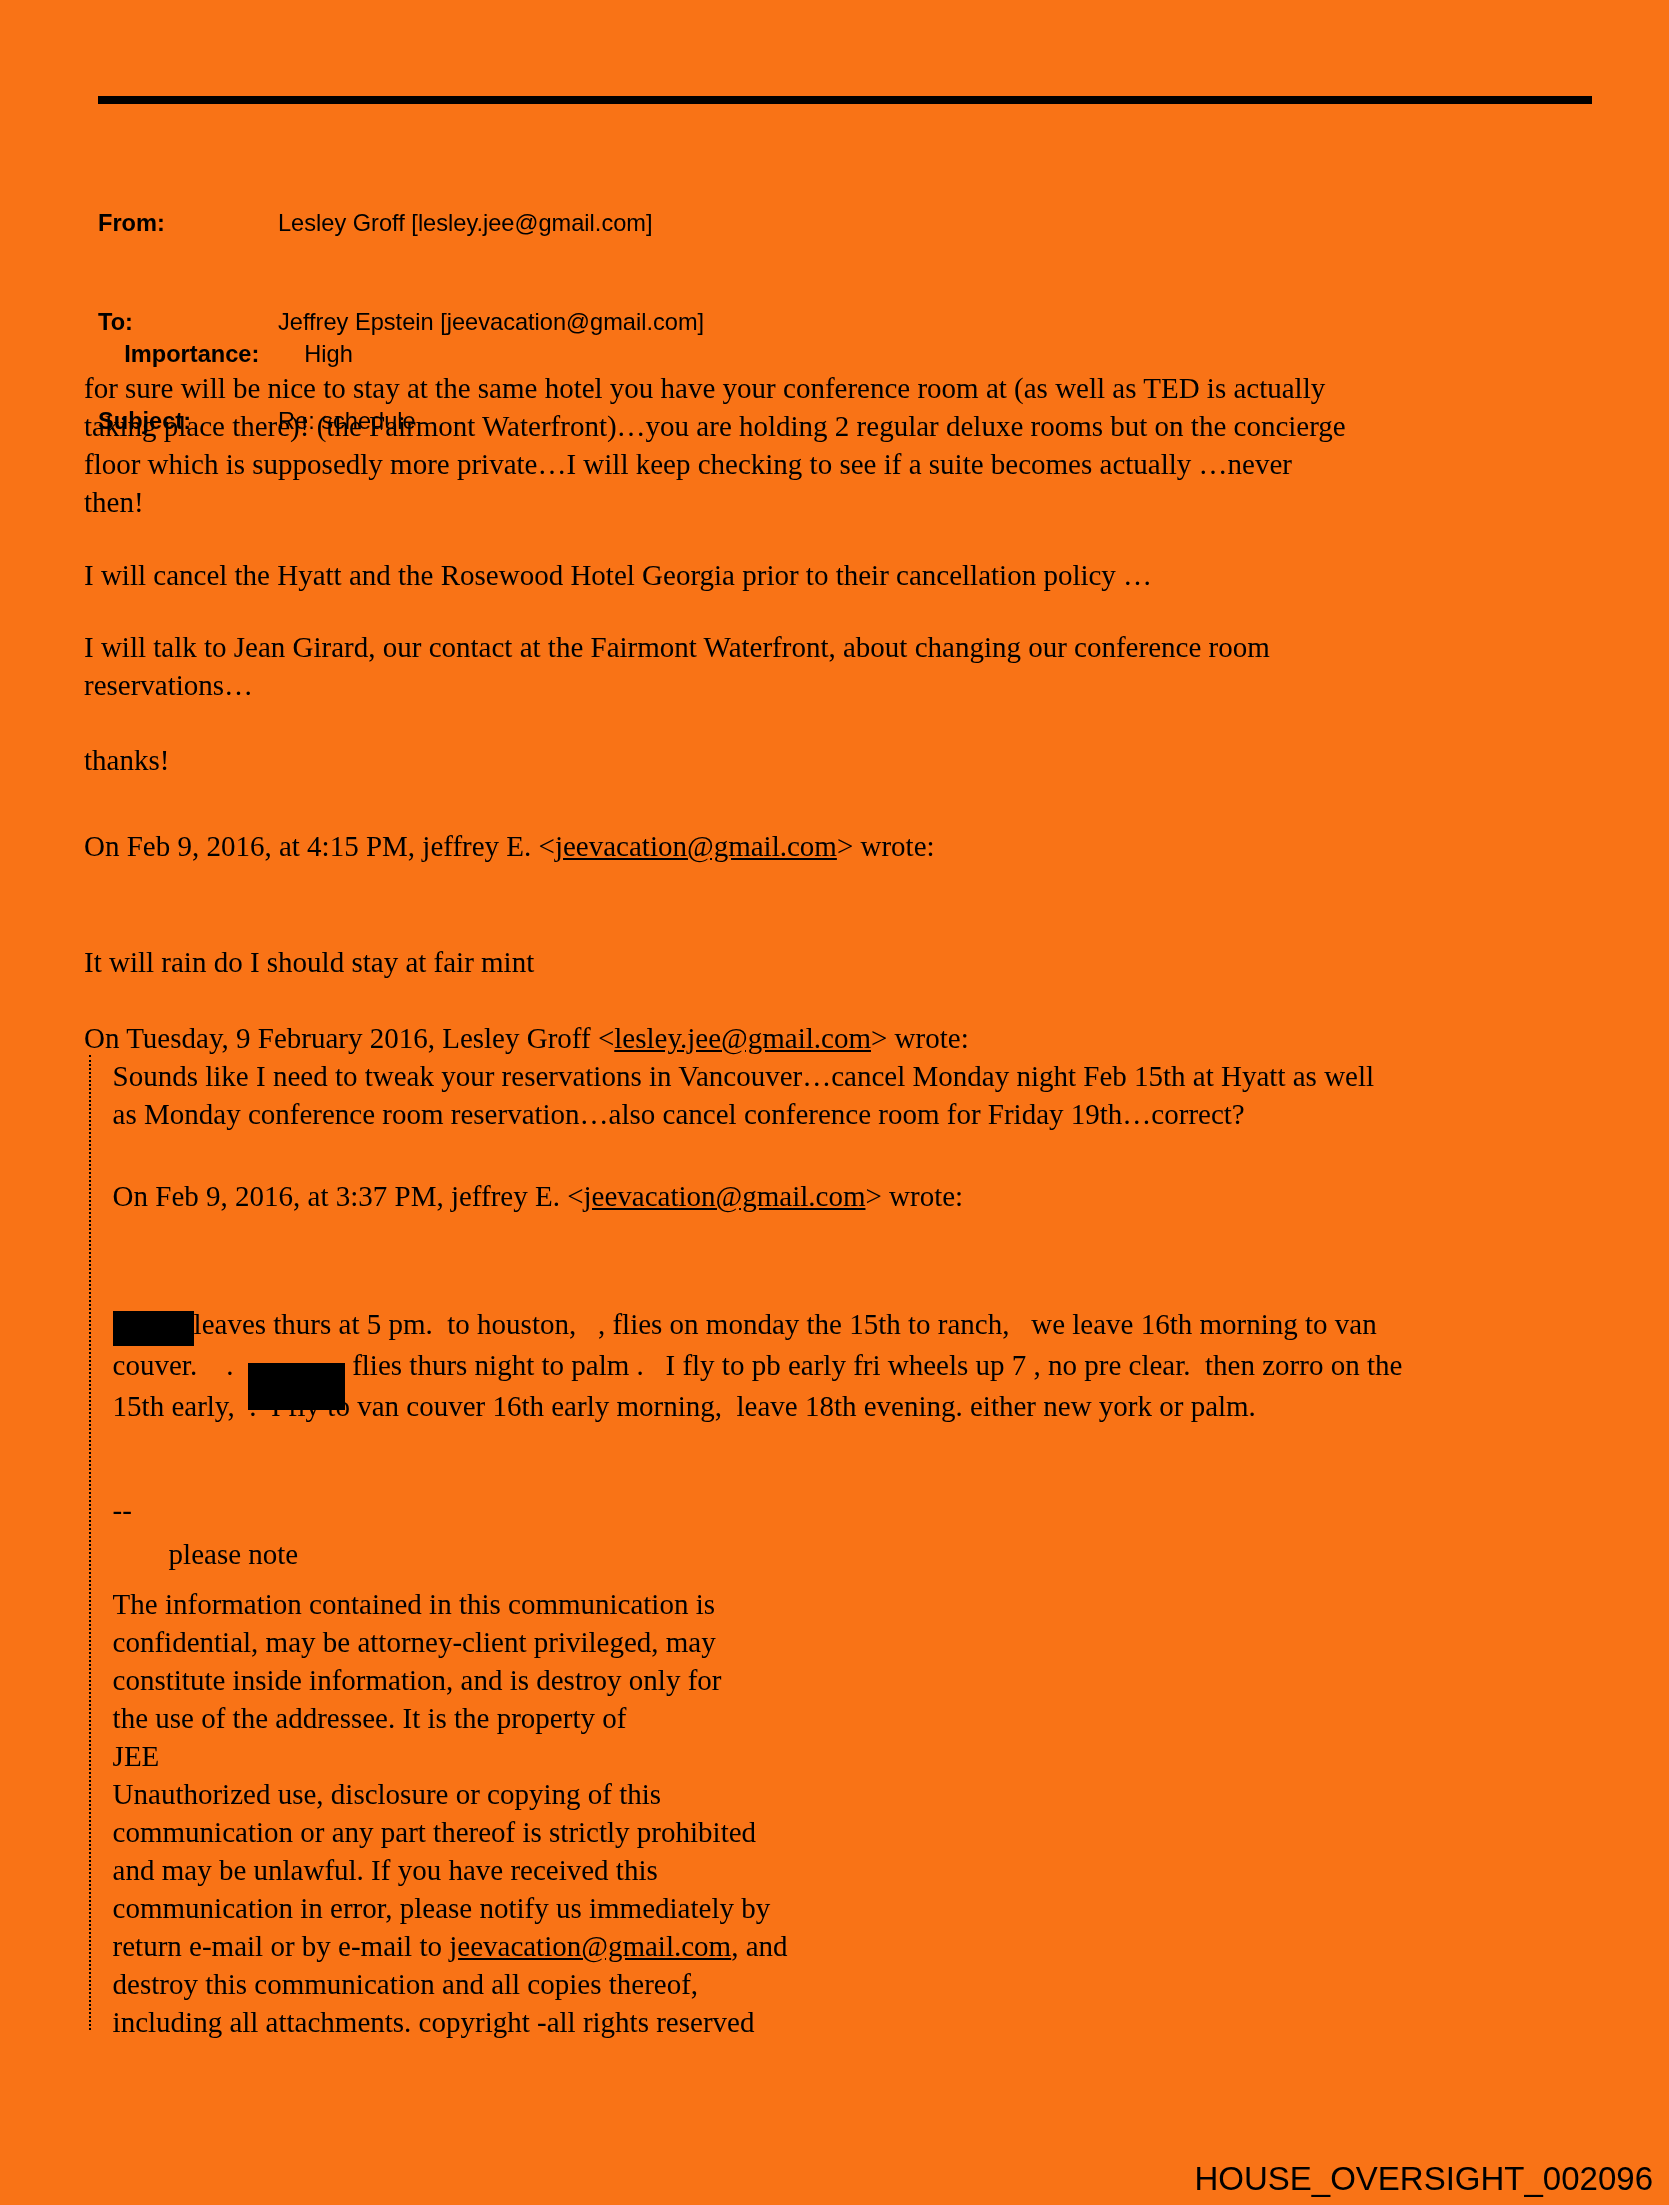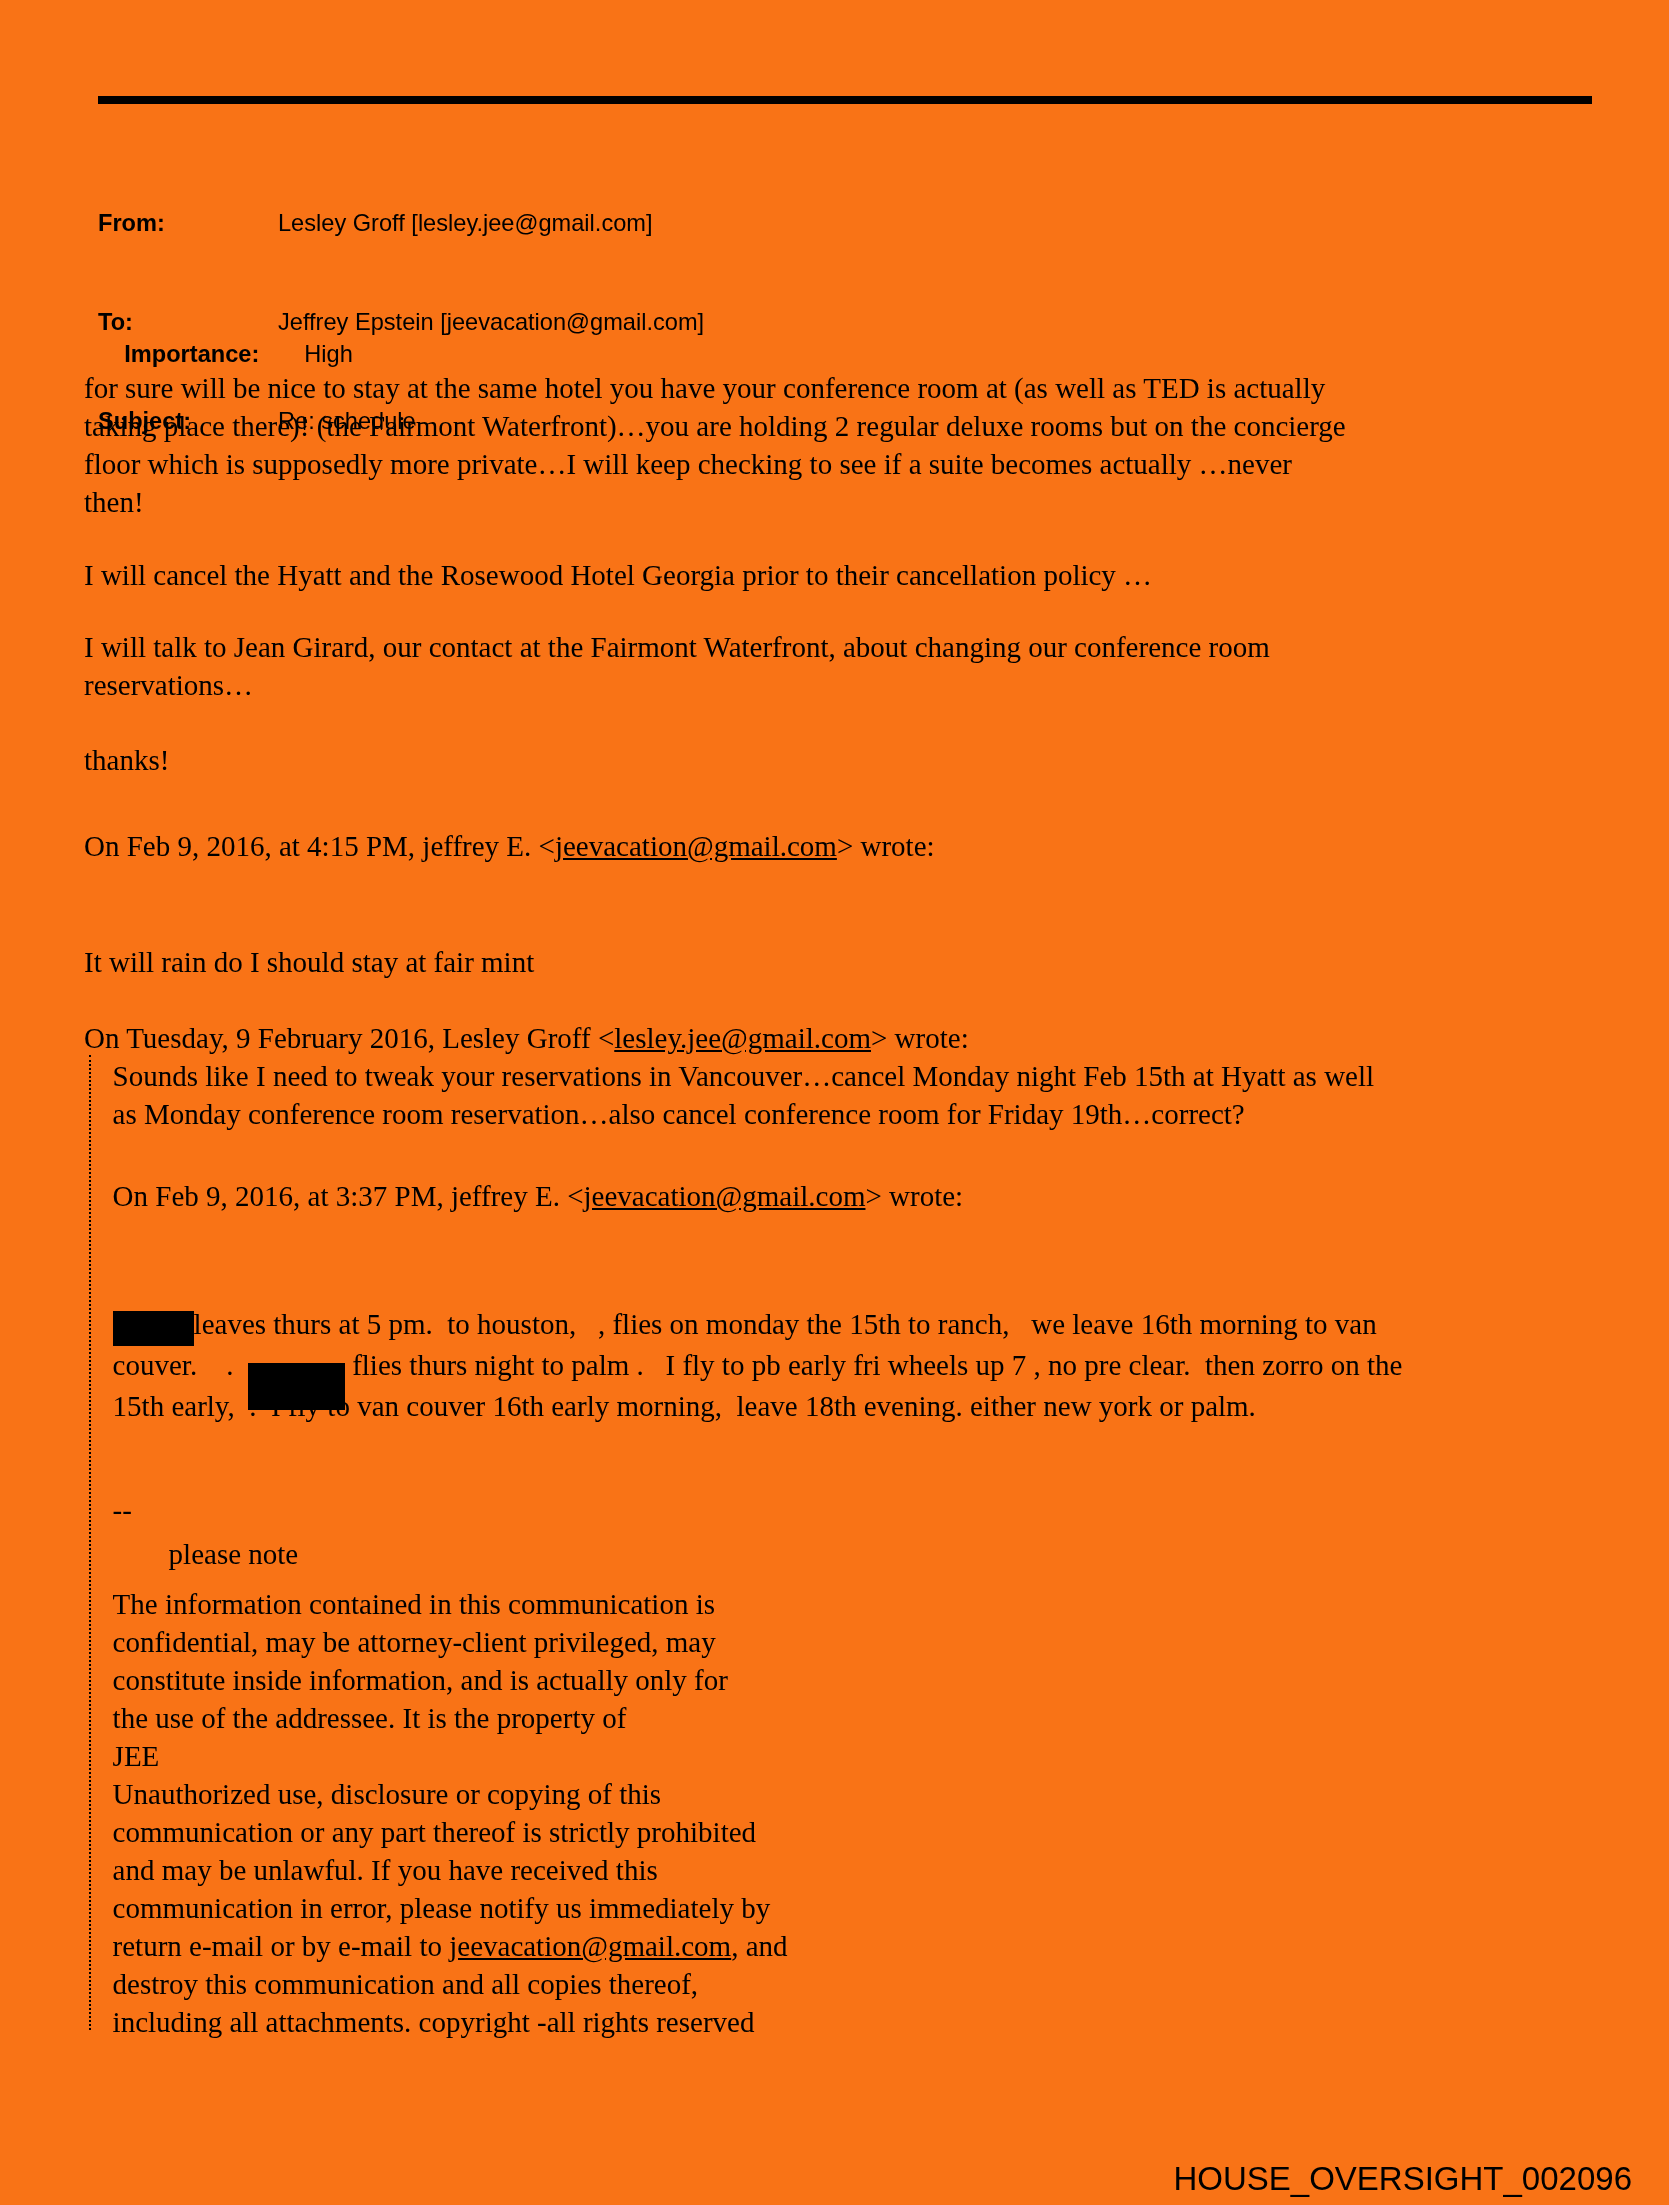--- a/index.html
+++ b/index.html
@@ -65,21 +65,21 @@
   .qsig    { margin-top: 66px; }
   .qnote   { margin-top: 6.5px; padding-left: 56px; }
   .qdisc   { margin-top: 12px; }
   
   .redact { display: inline-block; background: #000; }
   .r1 { width: 81px; height: 35px; vertical-align: -11.8px; }
   .r2 { width: 97px; height: 47px; vertical-align: -11.8px; margin-bottom: -23.6px; }
   
   .footer {
     position: absolute;
-    top: 2160px; right: 37px;
+    top: 2160px; right: 16px;
     font-family: "Liberation Sans", sans-serif;
     font-size: 33px;
     white-space: pre;
   }
 </style>
 </head>
 <body>
 
 <div class="page">
 
@@ -144,21 +144,21 @@
       <div class="line">15th early,  .  I fly to van couver 16th early morning,  leave 18th evening. either new york or palm.</div>
     </div>
 
     <div class="qsig line">--</div>
 
     <div class="qnote line">please note</div>
 
     <div class="qdisc">
       <div class="line">The information contained in this communication is</div>
       <div class="line">confidential, may be attorney-client privileged, may</div>
-      <div class="line">constitute inside information, and is actually only for</div>
+      <div class="line">constitute inside information, and is destroy only for</div>
       <div class="line">the use of the addressee. It is the property of</div>
       <div class="line">JEE</div>
       <div class="line">Unauthorized use, disclosure or copying of this</div>
       <div class="line">communication or any part thereof is strictly prohibited</div>
       <div class="line">and may be unlawful. If you have received this</div>
       <div class="line">communication in error, please notify us immediately by</div>
       <div class="line"><span>return e-mail or by e-mail to </span><span class="u">jeevacation@gmail.com</span><span>, and</span></div>
       <div class="line">destroy this communication and all copies thereof,</div>
       <div class="line">including all attachments. copyright -all rights reserved</div>
     </div>

